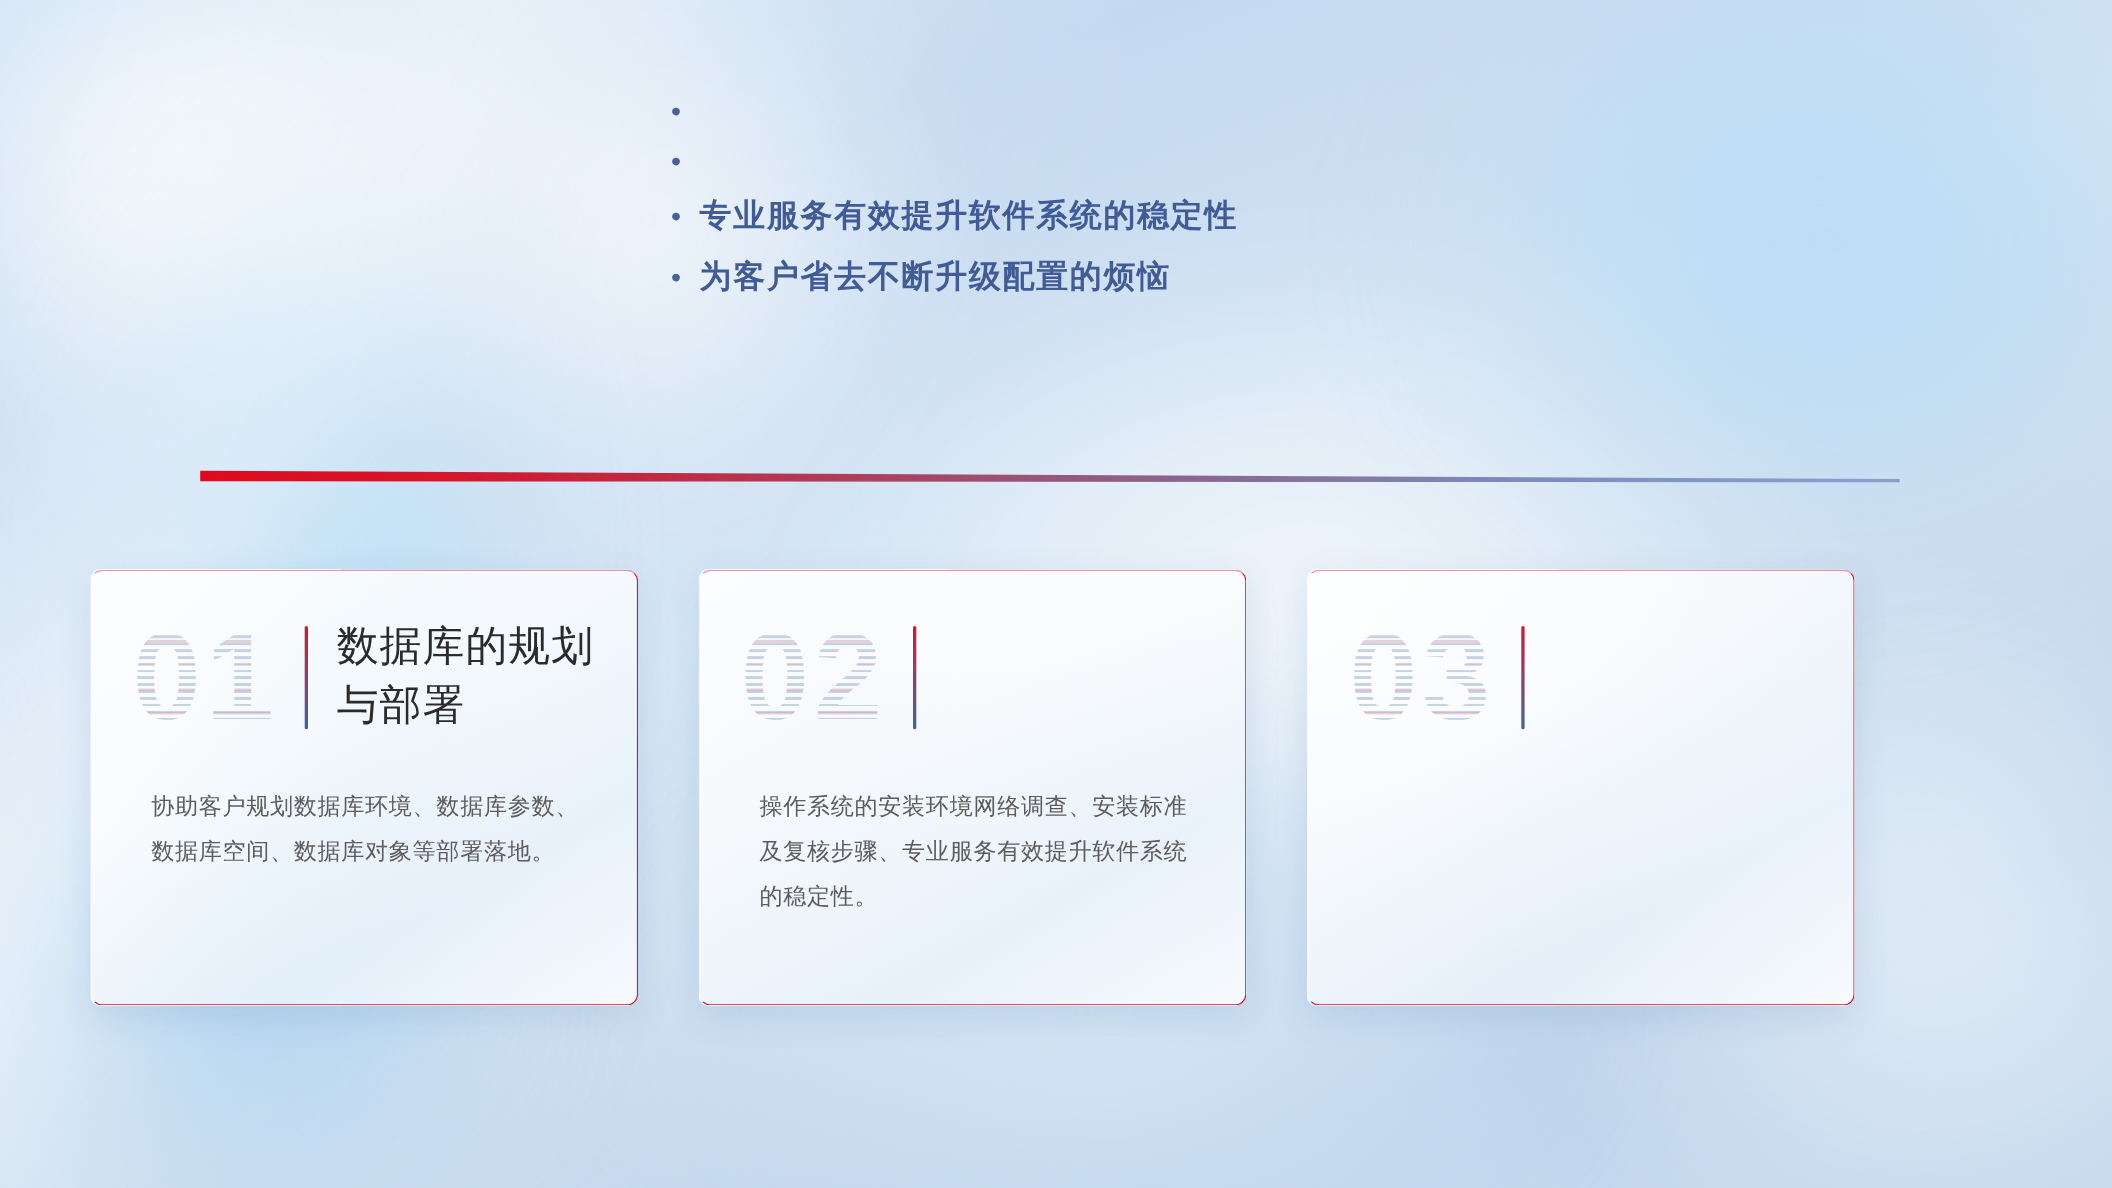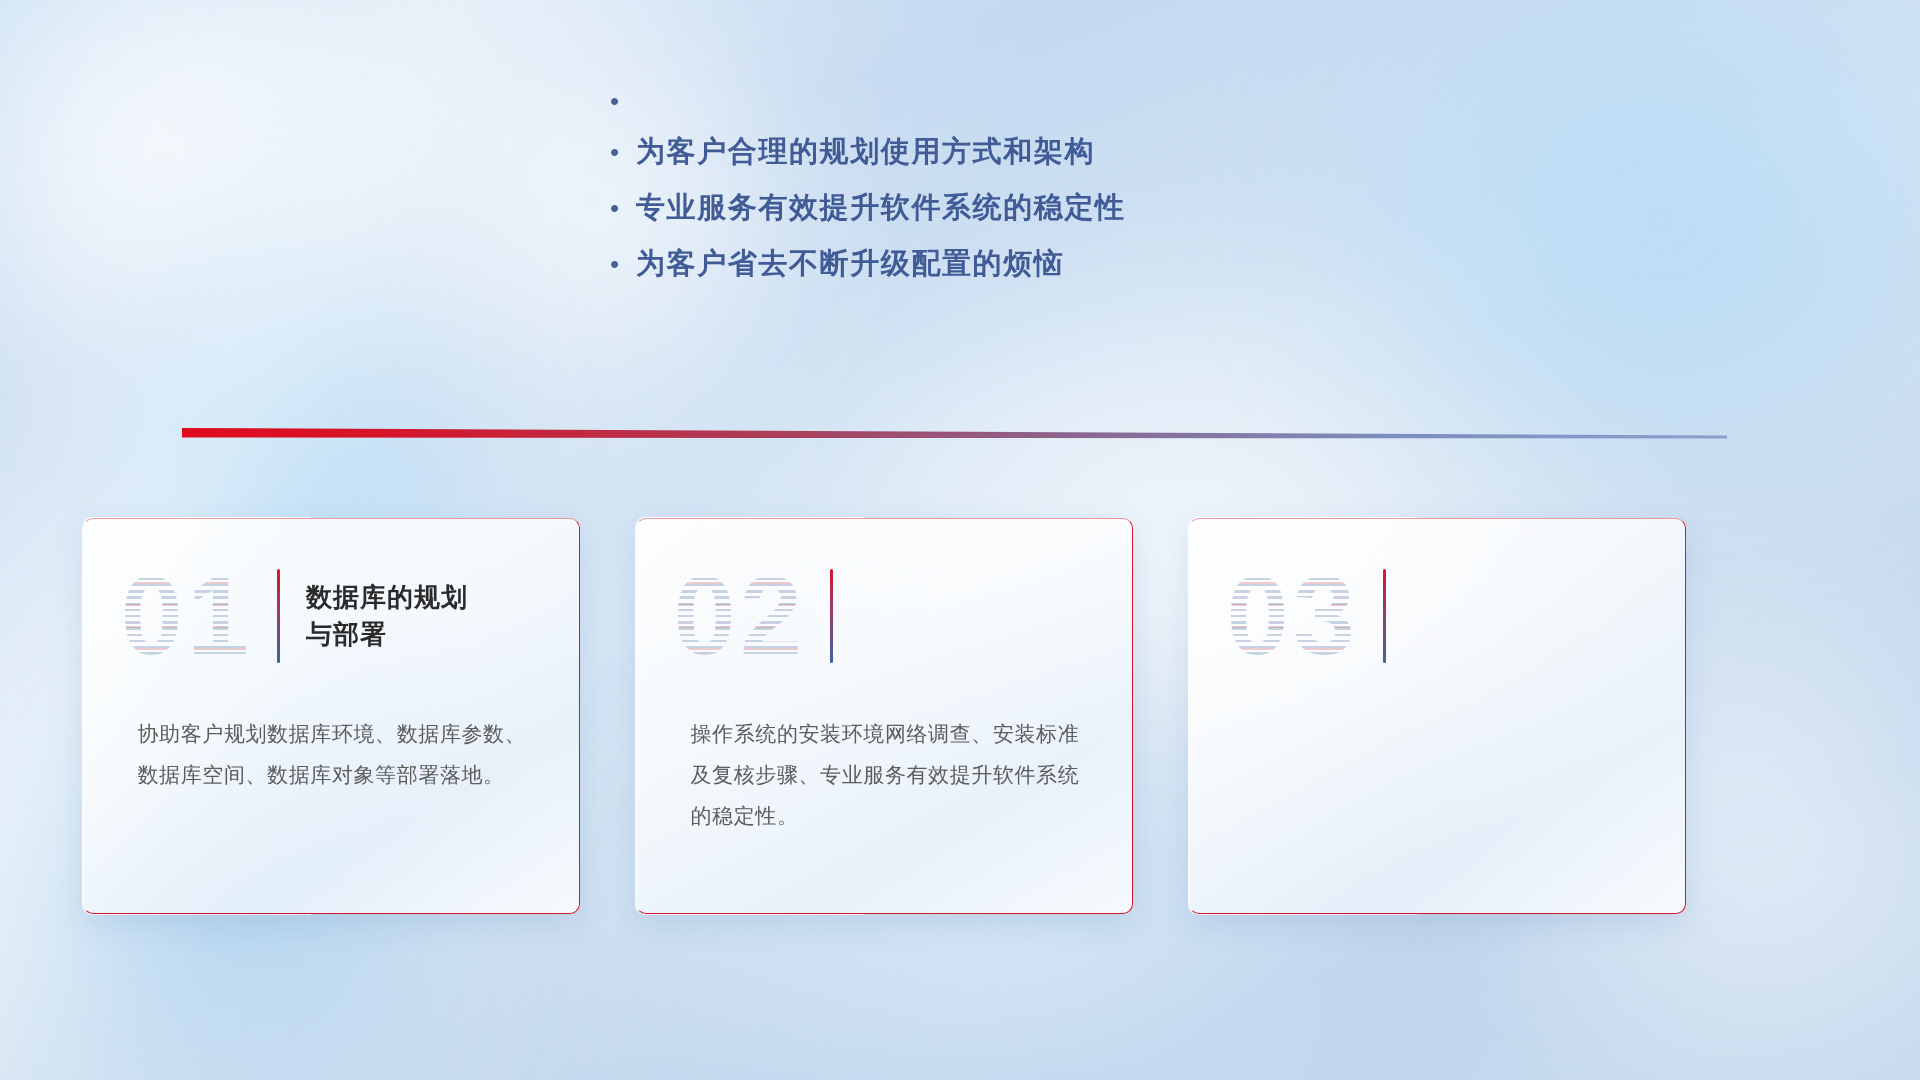--- a/index.html
+++ b/index.html
@@ -148,22 +148,22 @@
     pointer-events:none;
   }
   .card-rule {
     flex:0 0 3px;
     width:3px; height:94px;
     margin:0 26px 0 18px;
     background:linear-gradient(180deg,#d5162c 0%,#9b3b63 42%,#3f62a8 100%);
     border-radius:2px;
   }
   .card-title {
-    font-size:26px;
-    font-weight:700;
+    font-size:38px;
+    font-weight:400;
     color:#2b2b2b;
     line-height:1.42;
     letter-spacing:1px;
     white-space:pre-line;
   }
   .card-body {
     padding:0 34px 0 38px;
     font-size:21px;
     line-height:1.95;
     color:#5c5c5c;
@@ -187,21 +187,20 @@
   <div class="streak"></div>
   <div class="vignette"></div>
 </div>
 
 <div id="bullets">
   <div class="bullet-row">
     <span class="bullet-dot">•</span>
   </div>
   <div class="bullet-row">
     <span class="bullet-dot">•</span>
-    <span class="bullet-text">为客户合理的规划使用方式和架构</span>
   </div>
   <div class="bullet-row">
     <span class="bullet-dot">•</span>
     <span class="bullet-text">专业服务有效提升软件系统的稳定性</span>
   </div>
   <div class="bullet-row">
     <span class="bullet-dot">•</span>
     <span class="bullet-text">为客户省去不断升级配置的烦恼</span>
   </div>
 </div>

